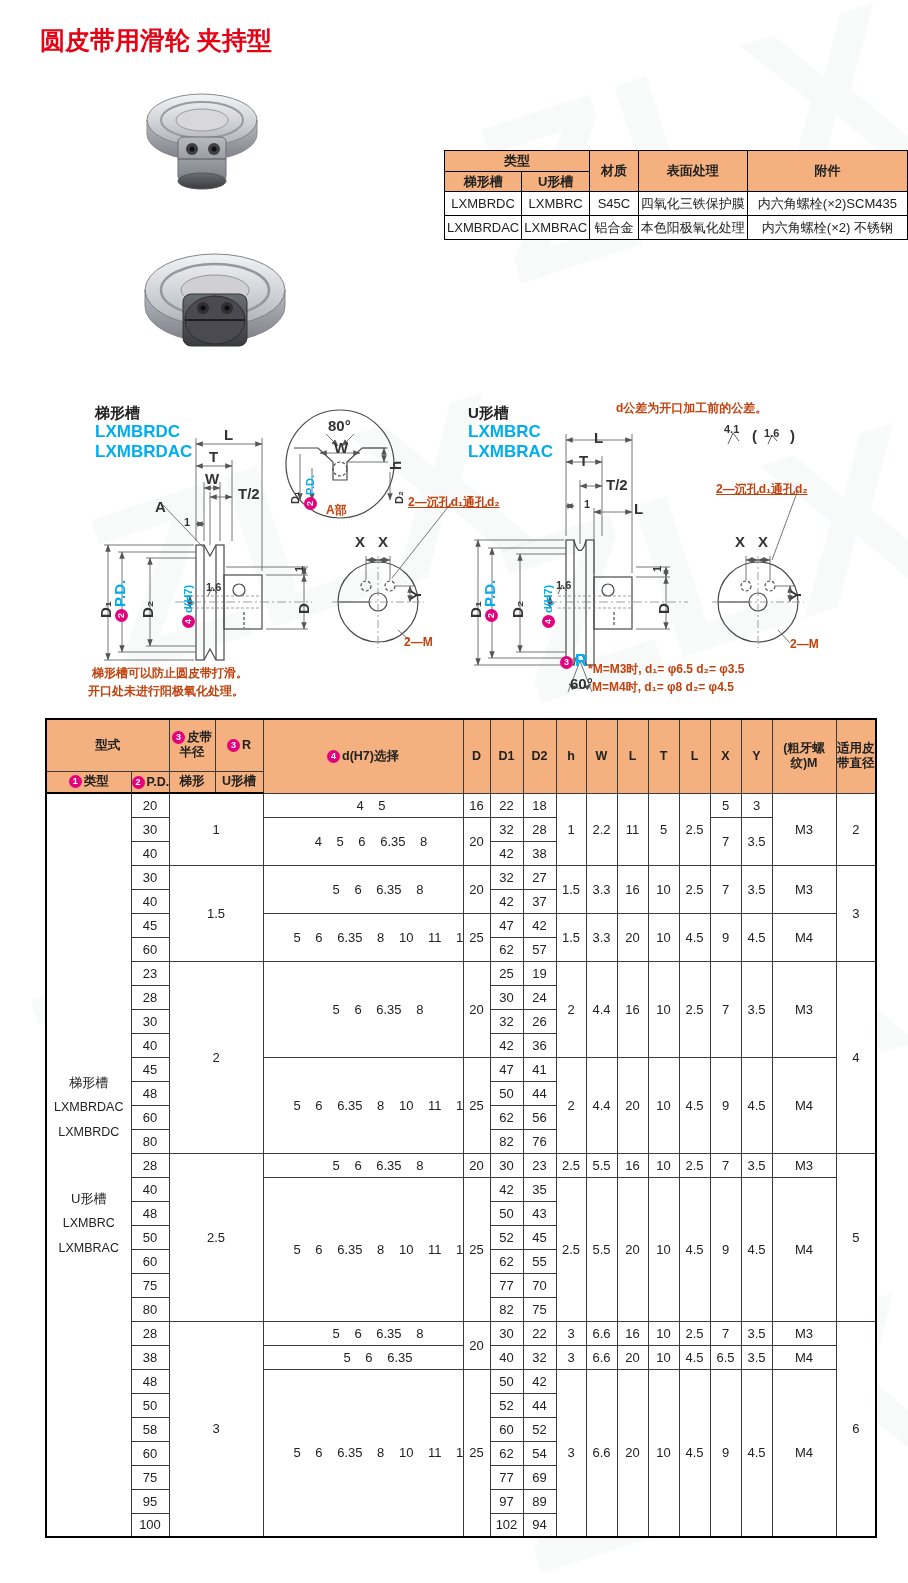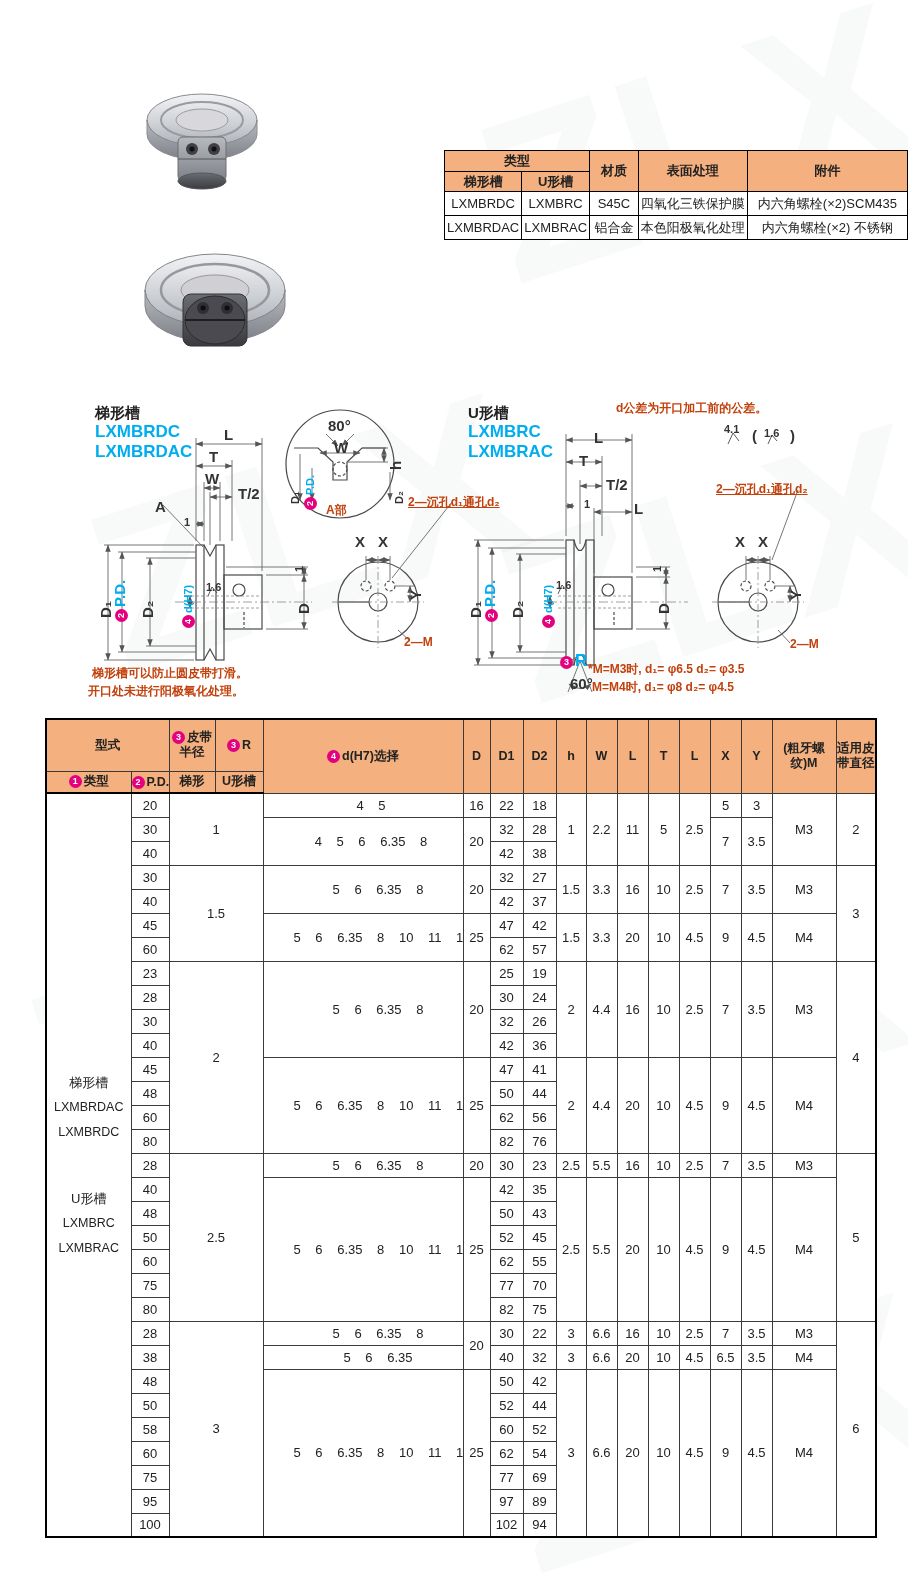--- a/index.html
+++ b/index.html
@@ -58,20 +58,21 @@
   <div id="wm-layer">
       <span class="wm" style="left: 480px; top: 10px;">ZLX</span>
       <span class="wm" style="left: 90px; top: 400px;">ZLX</span>
       <span class="wm" style="left: 500px; top: 430px;">ZLX</span>
       <span class="wm" style="left: 30px; top: 880px;">ZLX</span>
       <span class="wm" style="left: 470px; top: 900px;">ZLX</span>
       <span class="wm" style="left: 110px; top: 1260px;">ZLX</span>
       <span class="wm" style="left: 500px; top: 1300px;">ZLX</span>
     </div>
 
+  <div class="title">圆皮带用滑轮 夹持型</div>
 
   <svg width="908" height="1583" viewBox="0 0 908 1583">
     <defs>
       <marker id="ar" markerWidth="9" markerHeight="8" refX="7.5" refY="3" orient="auto-start-reverse">
         <path d="M0,0 L8,3 L0,6 Z" fill="#555"></path>
       </marker>
       <linearGradient id="gLight" x1="0" y1="0" x2="0" y2="1">
         <stop offset="0" stop-color="#f2f3f5"></stop>
           <stop offset="0.55" stop-color="#cfd2d6"></stop>
           <stop offset="1" stop-color="#aeb2b8"></stop>

